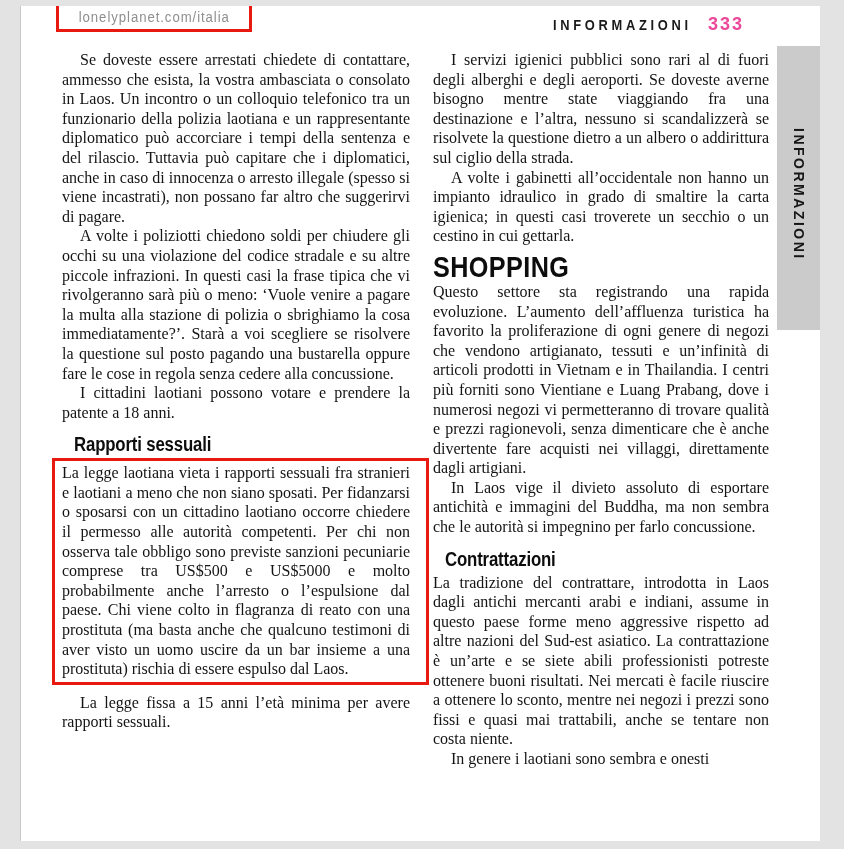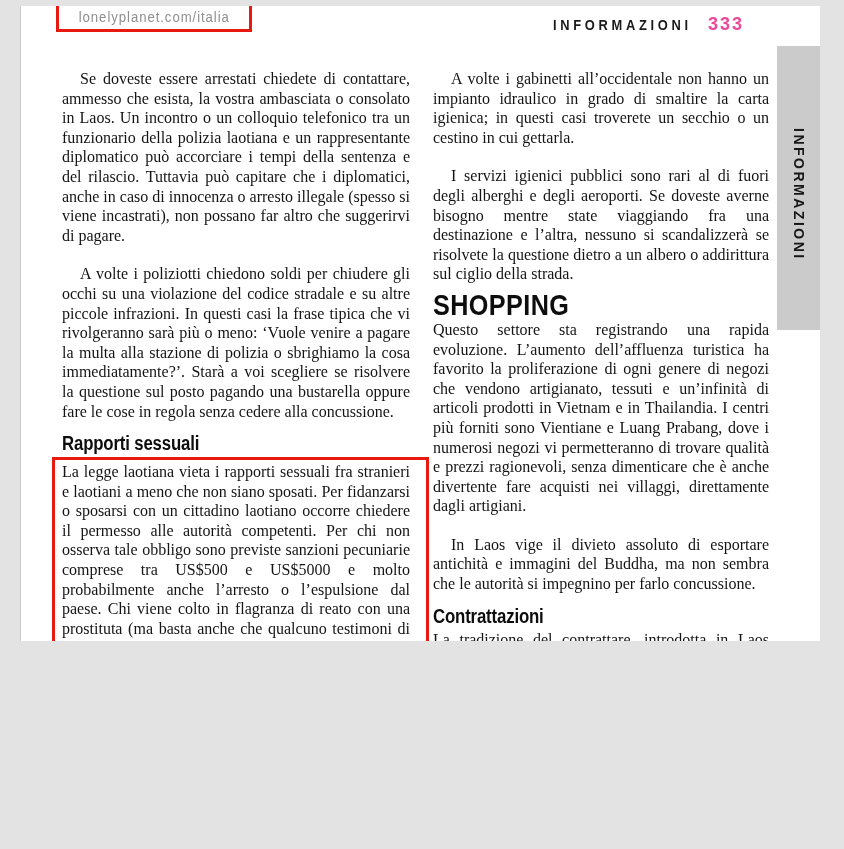--- a/index.html
+++ b/index.html
@@ -6,21 +6,21 @@
   body{
     width:844px;height:849px;
     background:#e3e3e3;
     position:relative;
     overflow:hidden;
     font-family:"Liberation Serif", serif;
     color:#141414;
   }
   
   .page{
-    position:absolute;left:21px;top:6px;width:799px;height:635px;
+    position:absolute;left:21px;top:6px;width:799px;height:835px;
     background:#ffffff;
     box-shadow:-1px 0 0 #c9c9c9;
     overflow:hidden;
   }
   
   .url-box{
     position:absolute;left:56px;top:2px;width:196px;height:30px;
     border:3px solid #e8190f;
     box-sizing:border-box;
     display:flex;align-items:center;
@@ -61,25 +61,25 @@
   
   .col{
     position:absolute;top:44px;
     font-size:16px;line-height:19.6px;
     text-align:justify;
     hyphens:auto;-webkit-hyphens:auto;
   }
   .col-left{left:41px;width:348px;}
   .col-right{left:412px;width:336px;}
   .col p{margin:0;}
-  .col p.indent{text-indent:18px;margin-top:19px;}
+  .col p.indent{text-indent:18px;}
   .sec-head{
     font-family:"Liberation Sans", sans-serif;
     font-weight:bold;color:#0d0d0d;
-    margin:11px 0 3px 0;
+    margin:11px 0 3px 12px;
   }
   .sec-head .squeeze{
     display:inline-block;
     transform:scaleX(0.84);transform-origin:left center;
     white-space:nowrap;
   }
   .sec-head.sub{font-size:20px;line-height:22px;letter-spacing:-0.2px;}
   .sec-head.main{font-size:30px;line-height:24px;letter-spacing:0.5px;margin:9px 0 3px 0;}
   
   .highlight-box{
@@ -97,32 +97,33 @@
     <span class="url-text">lonelyplanet.com/italia</span>
   </div>
   <div class="header-right">
     <span class="header-section">INFORMAZIONI</span>
     <span class="header-pagenum">333</span>
   </div>
 
   <div class="col col-left">
     <p class="indent">Se doveste essere arrestati chiedete di contattare, ammesso che esista, la vostra ambasciata o consolato in Laos. Un incontro o un colloquio telefonico tra un funzionario della polizia laotiana e un rappresentante diplomatico può accorciare i tempi della sentenza e del rilascio. Tuttavia può capitare che i diplomatici, anche in caso di innocenza o arresto illegale (spesso si viene incastrati), non possano far altro che suggerirvi di pagare.</p>
     <p class="indent">A volte i poliziotti chiedono soldi per chiudere gli occhi su una violazione del codice stradale e su altre piccole infrazioni. In questi casi la frase tipica che vi rivolgeranno sarà più o meno: ‘Vuole venire a pagare la multa alla stazione di polizia o sbrighiamo la cosa immediatamente?’. Starà a voi scegliere se risolvere la questione sul posto pagando una bustarella oppure fare le cose in regola senza cedere alla concussione.</p>
+    <p class="indent">I cittadini laotiani possono votare e prendere la patente a 18 anni.</p>
     <div class="sec-head sub">
       <span class="squeeze">Rapporti sessuali</span>
     </div>
     <div class="highlight-box">
       <p>La legge laotiana vieta i rapporti sessuali fra stranieri e laotiani a meno che non siano sposati. Per fidanzarsi o sposarsi con un cittadino laotiano occorre chiedere il permesso alle autorità competenti. Per chi non osserva tale obbligo sono previste sanzioni pecuniarie comprese tra US$500 e US$5000 e molto probabilmente anche l’arresto o l’espulsione dal paese. Chi viene colto in flagranza di reato con una prostituta (ma basta anche che qualcuno testimoni di aver visto un uomo uscire da un bar insieme a una prostituta) rischia di essere espulso dal Laos.</p>
     </div>
     <p class="indent">La legge fissa a 15 anni l’età minima per avere rapporti sessuali.</p>
   </div>
 
   <div class="col col-right">
+    <p class="indent">I servizi igienici pubblici sono rari al di fuori degli alberghi e degli aeroporti. Se doveste averne bisogno mentre state viaggiando fra una destinazione e l’altra, nessuno si scandalizzerà se risolvete la questione dietro a un albero o addirittura sul ciglio della strada.</p>
     <p class="indent">A volte i gabinetti all’occidentale non hanno un impianto idraulico in grado di smaltire la carta igienica; in questi casi troverete un secchio o un cestino in cui gettarla.</p>
-    <p class="indent">I servizi igienici pubblici sono rari al di fuori degli alberghi e degli aeroporti. Se doveste averne bisogno mentre state viaggiando fra una destinazione e l’altra, nessuno si scandalizzerà se risolvete la questione dietro a un albero o addirittura sul ciglio della strada.</p>
     <div class="sec-head main">
       <span class="squeeze">SHOPPING</span>
     </div>
     <p>Questo settore sta registrando una rapida evoluzione. L’aumento dell’affluenza turistica ha favorito la proliferazione di ogni genere di negozi che vendono artigianato, tessuti e un’infinità di articoli prodotti in Vietnam e in Thailandia. I centri più forniti sono Vientiane e Luang Prabang, dove i numerosi negozi vi permetteranno di trovare qualità e prezzi ragionevoli, senza dimenticare che è anche divertente fare acquisti nei villaggi, direttamente dagli artigiani.</p>
     <p class="indent">In Laos vige il divieto assoluto di esportare antichità e immagini del Buddha, ma non sembra che le autorità si impegnino per farlo concussione.</p>
     <div class="sec-head sub">
       <span class="squeeze">Contrattazioni</span>
     </div>
     <p>La tradizione del contrattare, introdotta in Laos dagli antichi mercanti arabi e indiani, assume in questo paese forme meno aggressive rispetto ad altre nazioni del Sud-est asiatico. La contrattazione è un’arte e se siete abili professionisti potreste ottenere buoni risultati. Nei mercati è facile riuscire a ottenere lo sconto, mentre nei negozi i prezzi sono fissi e quasi mai trattabili, anche se tentare non costa niente.</p>
     <p class="indent">In genere i laotiani sono sembra e onesti</p>

